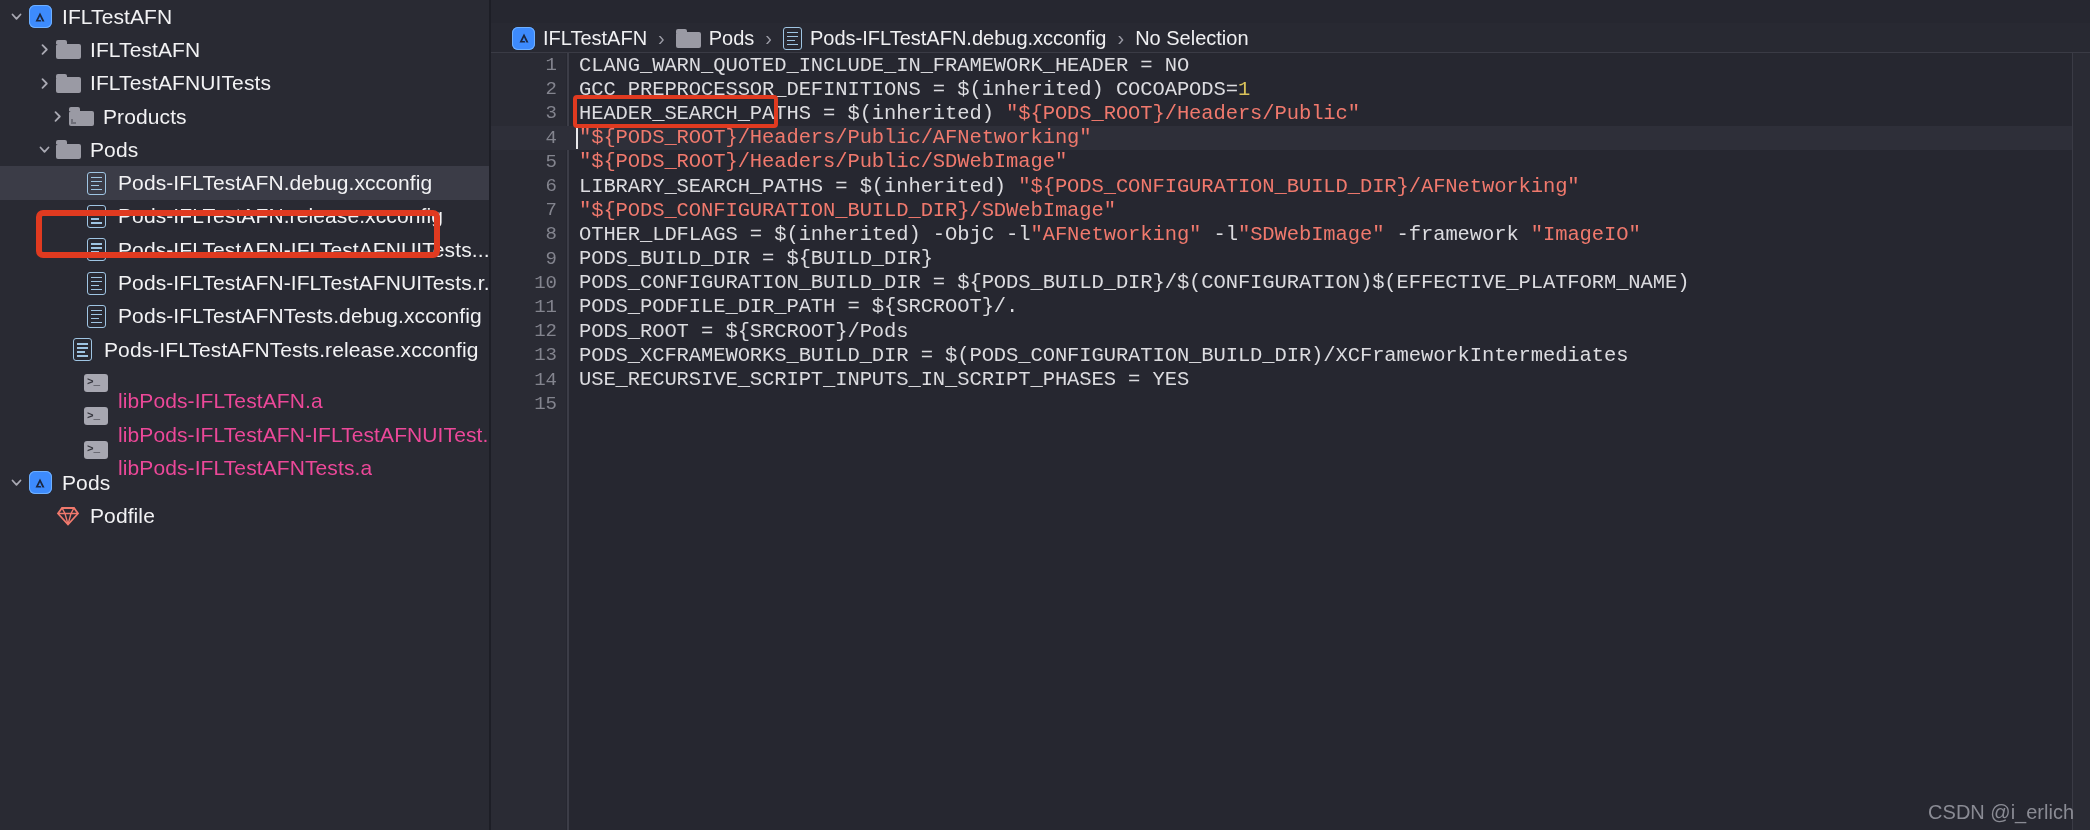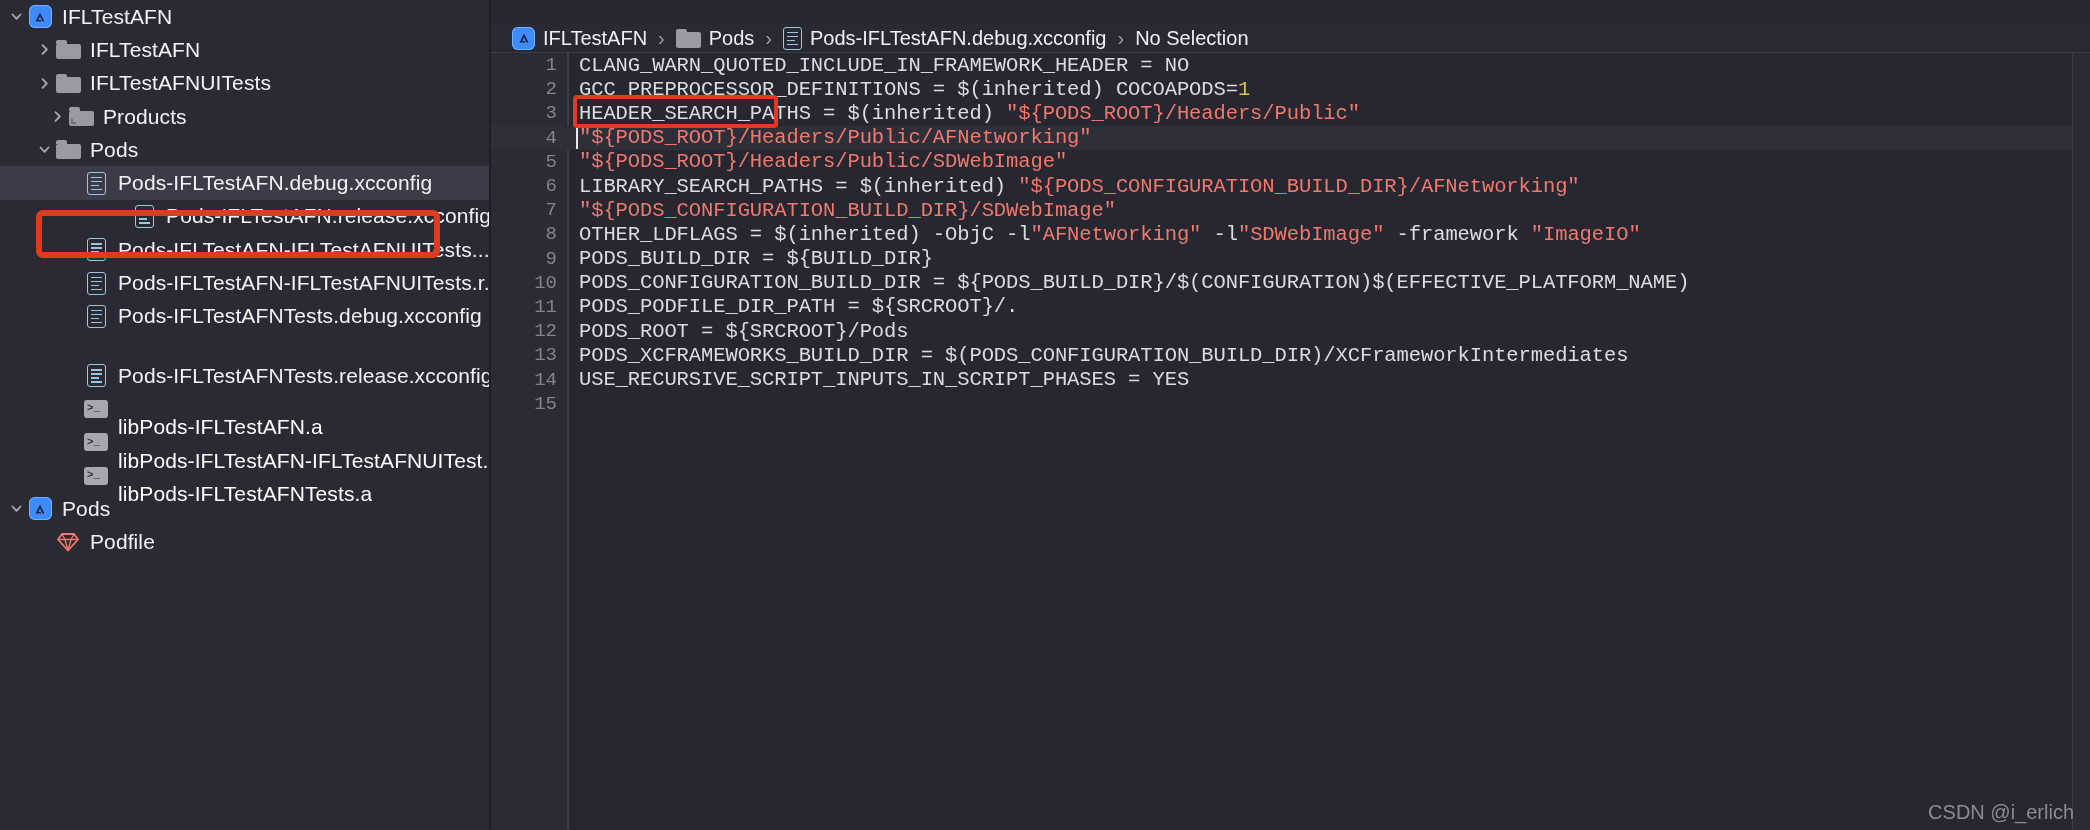--- a/index.html
+++ b/index.html
@@ -18,21 +18,21 @@
 
   
   .sidebar { position:absolute; left:0; top:0; width:491px; height:830px; background:#292a33; overflow:hidden; }
   .sidebar-sep { position:absolute; left:489px; top:0; width:2px; height:830px; background:#1d1e26; }
   .sb-row { position:relative; height:33.3px; display:flex; align-items:center; white-space:nowrap; }
   .sb-row.sel { background:#3b3c47; }
   .twisty { width:22px; text-align:center; color:#a3a3ad; font-size:15px; line-height:1; flex:0 0 auto; }
   .twisty.open svg, .twisty.closed svg { display:block; margin:0 auto; }
   .ico { width:26px; flex:0 0 auto; display:flex; align-items:center; justify-content:center; }
   .sb-label { font-size:21px; letter-spacing:0.1px; color:#f2f2f4; padding-left:9px; overflow:hidden; text-overflow:clip; }
-  .sb-label.lib { color:#ffffff;margin-top:37px; }
+  .sb-label.lib { color:#ec4899;margin-top:37px; }
 
   
   .appicon { width:23px; height:23px; border-radius:6px; background:#3d8bfd; position:relative;
              box-shadow:0 0 0 1px #6fb0ff inset; display:flex; align-items:center; justify-content:center; }
   .appicon svg { display:block; }
   
   .folder { width:25px; height:19px; position:relative; }
   .folder .tab { position:absolute; left:0; top:0; width:11px; height:4px; background:#9a9aa4; border-radius:2px 2px 0 0; }
   .folder .body { position:absolute; left:0; top:3.5px; width:25px; height:15.5px; background:#9a9aa4; border-radius:2px; }
   .folder.open .body { background:#9a9aa4; }
@@ -167,21 +167,21 @@
           <span class="ico">
             <span class="docicon">
               <i style="top:4px;width:11px"></i>
               <i style="top:8px;width:11px"></i>
               <i style="top:12px;width:8px"></i>
               <i style="top:16px;width:11px"></i>
             </span>
           </span>
           <span class="sb-label">Pods-IFLTestAFN.debug.xcconfig</span>
         </div>
-        <div class="sb-row" style="padding-left: 61px; justify-content: flex-end;">
+        <div class="sb-row" style="padding-left: 61px;">
           <span class="twisty "></span>
           <span class="ico">
             <span class="docicon">
               <i style="top:4px;width:11px"></i>
               <i style="top:8px;width:11px"></i>
               <i style="top:12px;width:8px"></i>
               <i style="top:16px;width:11px"></i>
             </span>
           </span>
           <span class="sb-label">Pods-IFLTestAFN.release.xcconfig</span>
@@ -215,21 +215,21 @@
           <span class="ico">
             <span class="docicon">
               <i style="top:4px;width:11px"></i>
               <i style="top:8px;width:11px"></i>
               <i style="top:12px;width:8px"></i>
               <i style="top:16px;width:11px"></i>
             </span>
           </span>
           <span class="sb-label">Pods-IFLTestAFNTests.debug.xcconfig</span>
         </div>
-        <div class="sb-row" style="padding-left: 61px; margin-top: 26px;">
+        <div class="sb-row" style="padding-left: 47px;">
           <span class="twisty "></span>
           <span class="ico">
             <span class="docicon">
               <i style="top:4px;width:11px"></i>
               <i style="top:8px;width:11px"></i>
               <i style="top:12px;width:8px"></i>
               <i style="top:16px;width:11px"></i>
             </span>
           </span>
           <span class="sb-label">Pods-IFLTestAFNTests.release.xcconfig</span>

